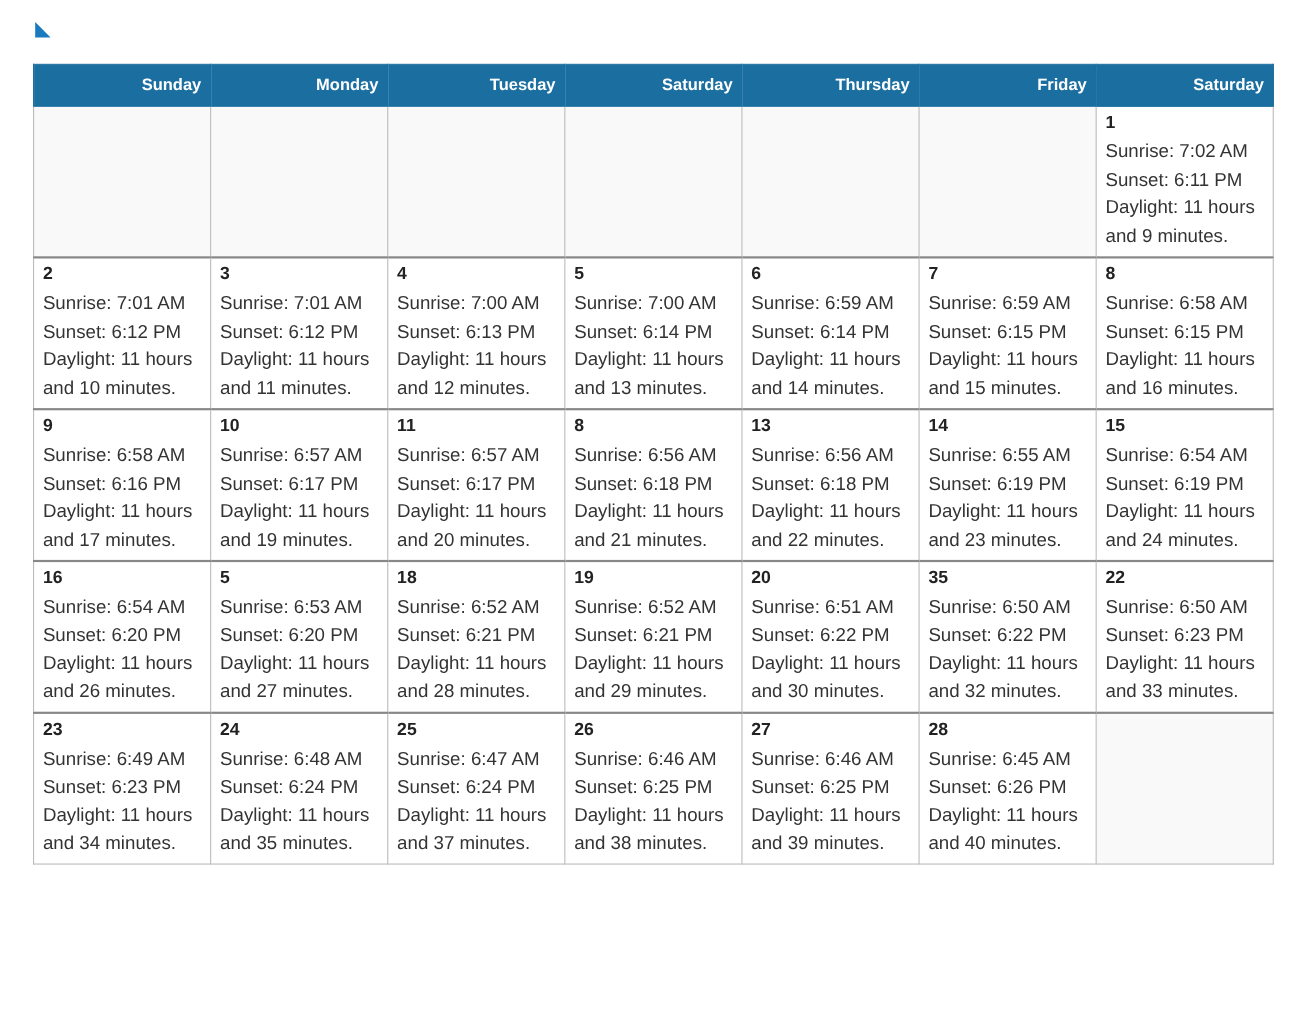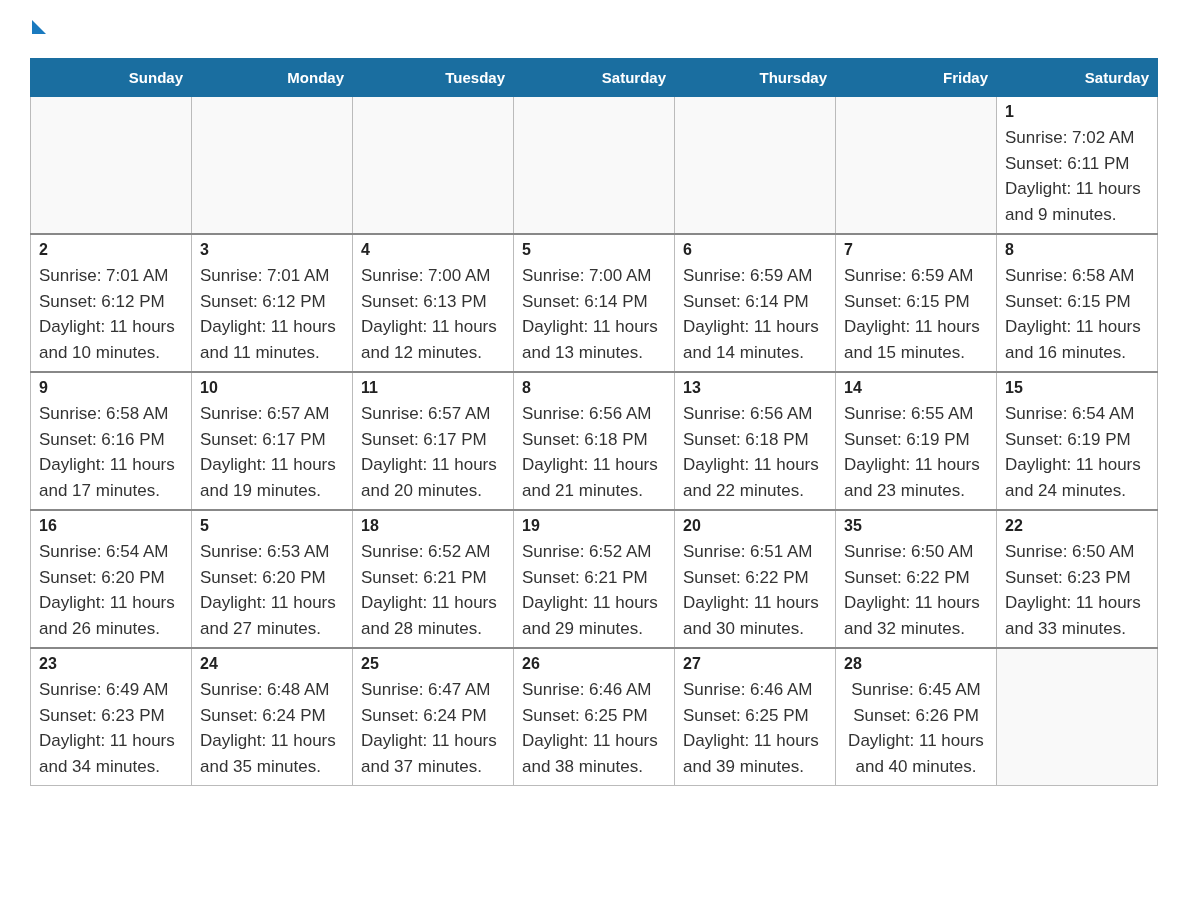--- a/index.html
+++ b/index.html
@@ -330,21 +330,21 @@
         </td>
         <td>
           <span class="day-num">27</span>
           <div class="day-info" style="white-space: pre-line;">Sunrise: 6:46 AM
 Sunset: 6:25 PM
 Daylight: 11 hours
 and 39 minutes.</div>
         </td>
         <td>
           <span class="day-num">28</span>
-          <div class="day-info" style="white-space: pre-line; text-align: center;">Sunrise: 6:45 AM
+          <div class="day-info" style="white-space: pre-line;">Sunrise: 6:45 AM
 Sunset: 6:26 PM
 Daylight: 11 hours
 and 40 minutes.</div>
         </td>
         <td class="empty-cell"></td>
       </tr>
     </tbody>
 </table>
 
 </body></html>

